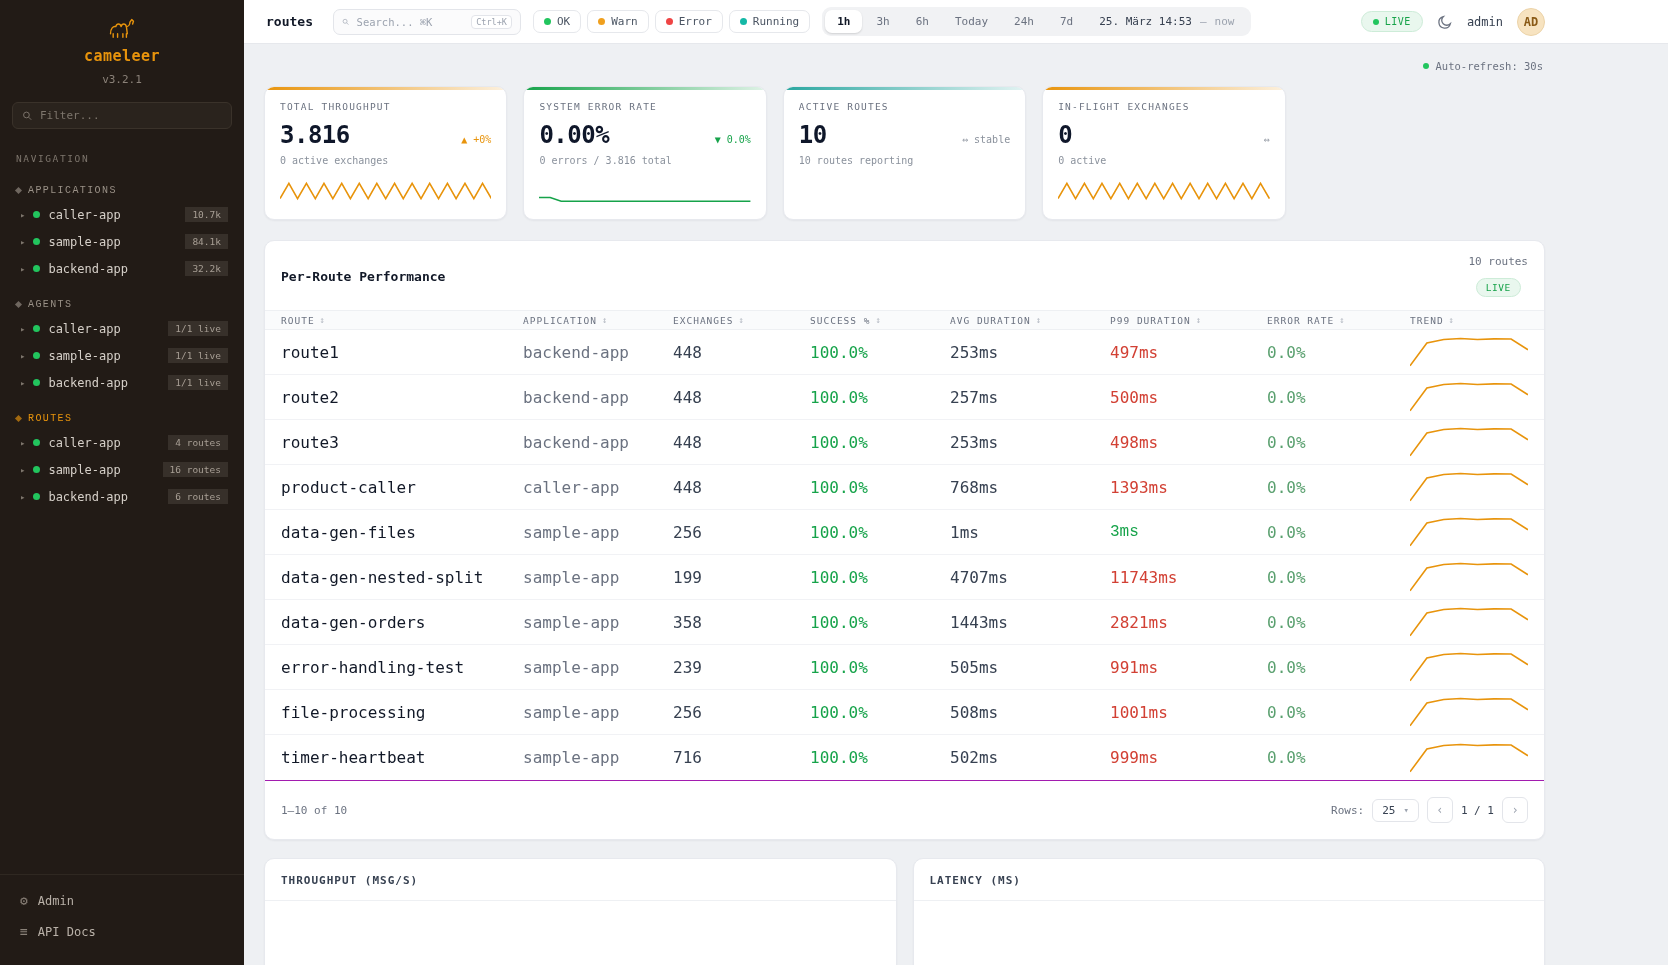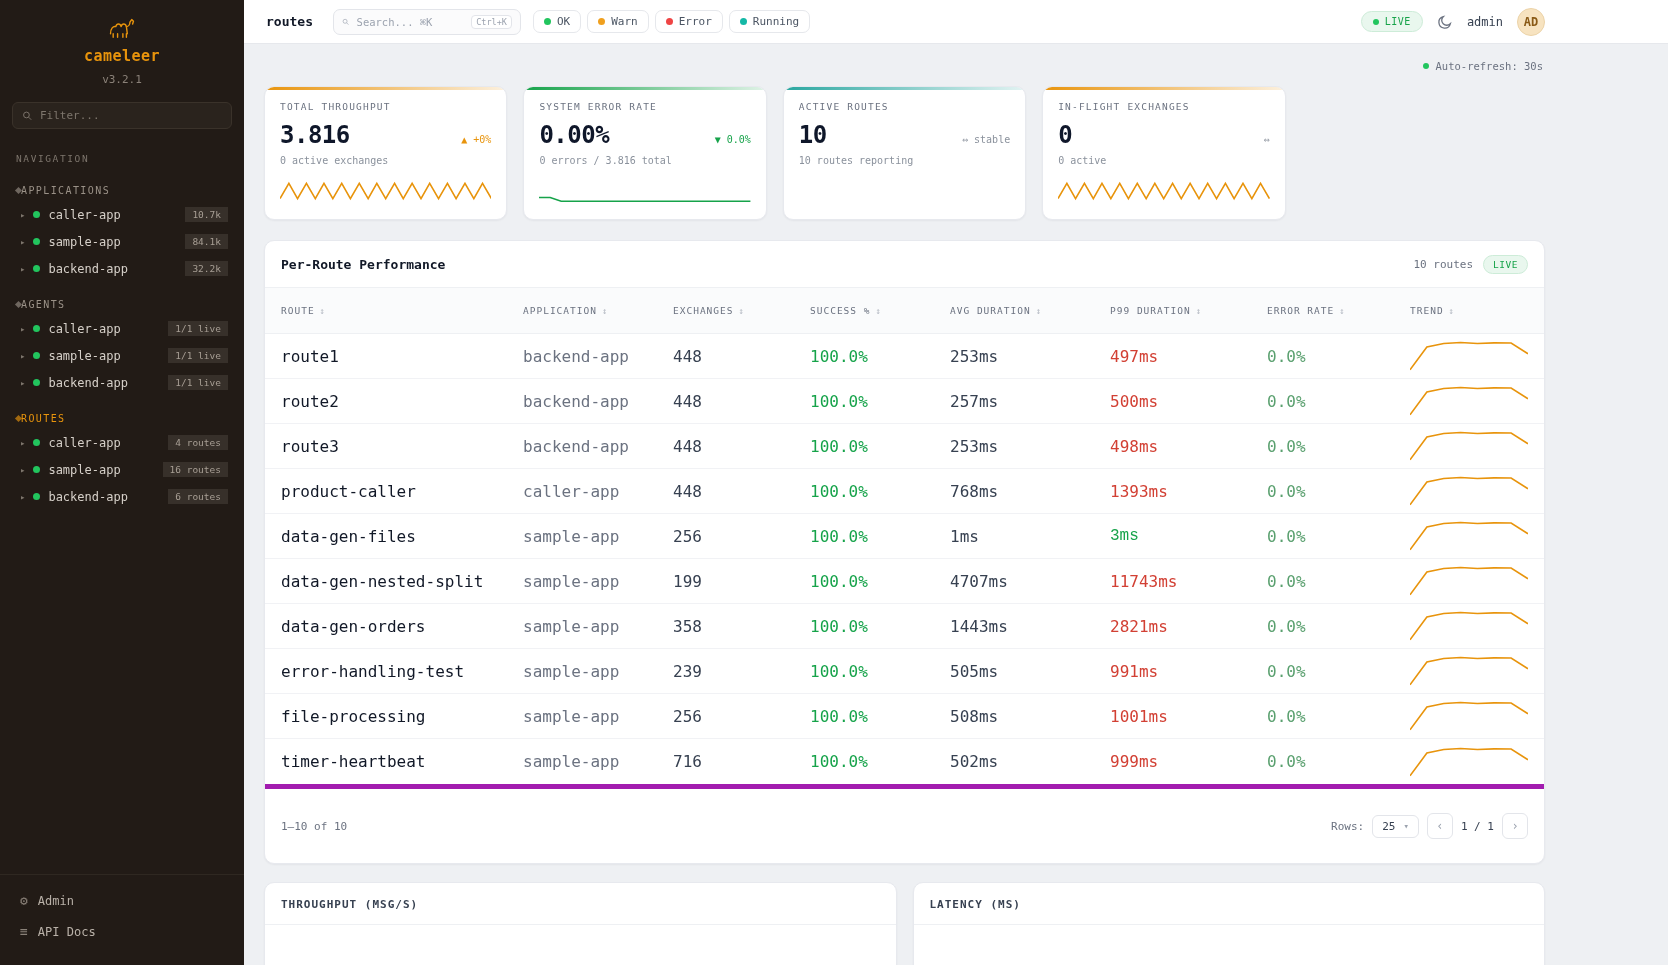--- a/index.html
+++ b/index.html
@@ -9,21 +9,21 @@
   
   .sidebar { width:244px; min-width:244px; height:100%; background:#221b16; display:flex; flex-direction:column; color:#cfc9c2; }
   .brand { display:flex; align-items:center; gap:8px; padding:16px 16px 12px;flex-direction:column; }
   .brand-name { color:#e8940c; font-weight:bold; font-size:15px; letter-spacing:.5px; }
   .brand-version { color:#8a8178; font-size:11px; }
   .filter-box { margin:4px 12px 6px; display:flex; align-items:center; gap:7px; background:#2a231d; border:1px solid #3a322a; border-radius:6px; padding:6px 9px; }
   .filter-box input { background:transparent; border:none; outline:none; color:#cfc9c2; font:inherit; font-size:11px; width:100%; }
   .filter-box input::placeholder { color:#7d756c; }
   .nav-heading { padding:18px 16px 4px; font-size:9.5px; letter-spacing:1.6px; color:#7d756c; }
   .nav-section { margin-top:12px; }
-  .section-head { display:flex; align-items:center; gap:0; padding:5px 16px; font-size:10px; letter-spacing:1.4px; color:#9a9187; cursor:pointer; }
+  .section-head { display:flex; align-items:center; gap:7px; padding:5px 16px; font-size:10px; letter-spacing:1.4px; color:#9a9187; cursor:pointer;font-family:Liberation Mono, monospace; }
   .section-head.active .section-label, .section-head.active { color:#e8940c; }
   .diamond { width:5px; height:5px; background:currentColor; transform:rotate(45deg); opacity:.65; }
   .nav-item { display:flex; align-items:center; gap:8px; padding:6px 16px 6px 20px; font-size:12px; color:#d6d0c9; cursor:pointer; }
   .nav-caret { color:#7d756c; font-size:9px; }
   .status-dot { width:7px; height:7px; border-radius:50%; background:#22c55e; flex:none; }
   .nav-badge { margin-left:auto; background:#37302a; color:#a89f95; font-size:9.5px; padding:2px 7px; border-radius:0; white-space:nowrap; }
   .sidebar-footer { margin-top:auto; padding:10px 0 18px; border-top:1px solid #2f2821; }
   .footer-item { display:flex; align-items:center; gap:10px; padding:8px 20px; font-size:12px; color:#b9b1a8; cursor:pointer; }
   .f-icon { color:#8a8178; font-size:13px; }
 
@@ -63,38 +63,38 @@
   .kpi-value-row { display:flex; align-items:baseline; justify-content:space-between; margin-top:9px; }
   .kpi-value { font-size:24px; font-weight:bold; color:#0f172a; letter-spacing:-.5px; }
   .kpi-delta { font-size:10px; white-space:nowrap; }
   .kpi-sub { font-size:10px; color:#8a919c; margin-top:6px; }
   .kpi-sub2 { font-size:10px; color:#8a919c; margin-top:3px; }
   .kpi-spark { height:32px; margin-top:auto; }
 
   .table-card { background:#fff; border:1px solid #e7e9ee; border-radius:10px; margin-top:20px; box-shadow:0 1px 2px rgba(16,24,40,.05); overflow:hidden; }
   .table-head { display:flex; align-items:center; padding:14px 16px 13px; }
   .table-title { font-size:13px; font-weight:bold; color:#111827; }
-  .table-meta { margin-left:auto; display:flex; align-items:center; gap:10px; font-size:11px; color:#6b7280; }
+  .table-meta { margin-left:auto; display:flex; align-items:center; gap:10px; font-size:11px; color:#6b7280;flex-direction:column; }
   .live-badge.small { padding:3px 9px; font-size:9.5px; }
   .grid-row { display:grid; grid-template-columns:242px 150px 137px 140px 160px 157px 143px 1fr; align-items:center; padding:0 16px; }
-  .grid-header { background:#fafbfc; border-top:1px solid #eef0f3; border-bottom:1px solid #eef0f3; height:47px; font-size:9.5px; letter-spacing:1px; color:#6b7280; }
+  .grid-header { background:#fafbfc; border-top:1px solid #eef0f3; border-bottom:1px solid #eef0f3; height:20px; font-size:9.5px; letter-spacing:1px; color:#6b7280; }
   .th { display:flex; gap:5px; align-items:center; cursor:pointer; }
   .sort-glyph { font-size:9px; color:#b7bcc5; }
   .data-row { height:45px; border-bottom:1px solid #f1f2f5; font-size:16px; }
   .data-row:last-child { border-bottom:none; }
   .cell-route { color:#111827; }
   .cell-app { color:#6b7280; }
   .cell-exch { color:#374151; }
   .cell-success { color:#16a34a; }
   .cell-avg { color:#374151; }
   .cell-p99.bad { color:#d24034; }
   .cell-p99.good { color:#16a34a;font-family:Liberation Mono, monospace; }
   .cell-error { color:#5aa06f; }
   .cell-trend svg { width:72px; height:26px; display:block; }
-  .table-footer { display:flex; align-items:center; padding:24px 16px; font-size:11px; color:#6b7280; border-top:5px solid #a21caf; }
+  .table-footer { display:flex; align-items:center; padding:16px 16px; font-size:11px; color:#6b7280; border-top:1px solid #a21caf; }
   .footer-right { margin-left:auto; display:flex; align-items:center; gap:8px; }
   .rows-select { display:flex; align-items:center; gap:8px; border:1px solid #e3e5ea; border-radius:6px; padding:4px 9px; background:#fff; cursor:pointer; font-size:11px; color:#374151; }
   .rows-caret { color:#9ca3af; font-size:9px; }
   .pager-btn { width:26px; height:26px; border:1px solid #e3e5ea; background:#fff; border-radius:6px; color:#9ca3af; cursor:pointer; display:flex; align-items:center; justify-content:center; font-family:inherit; font-size:12px; }
   .page-indicator { color:#374151; }
 
   .charts-row { display:grid; grid-template-columns:1fr 1fr; gap:16px; margin-top:18px; }
   .chart-card { background:#fff; border:1px solid #e7e9ee; border-radius:10px; height:240px; box-shadow:0 1px 2px rgba(16,24,40,.05); }
   .chart-card-head { padding:15px 16px 13px; border-bottom:1px solid #eef0f3; font-size:11px; letter-spacing:1px; color:#374151; font-weight:bold; }
 </style>
@@ -253,20 +253,35 @@
     <span class="chip-dot" style="background: rgb(239, 68, 68);"></span>
     <span class="chip-label">Error</span>
   </button>
 
   <button class="chip">
     <span class="chip-dot" style="background: rgb(20, 184, 166);"></span>
     <span class="chip-label">Running</span>
   </button>
 </div>
 
+    <div class="segmented">
+      <div class="range-buttons" id="range-buttons">
+          <button class="seg-btn active">1h</button>
+          <button class="seg-btn">3h</button>
+          <button class="seg-btn">6h</button>
+          <button class="seg-btn">Today</button>
+          <button class="seg-btn">24h</button>
+          <button class="seg-btn">7d</button>
+        </div>
+      <div class="date-display">
+        <span class="date-start">25. März 14:53</span>
+        <span class="date-sep">—</span>
+        <span class="date-end">now</span>
+      </div>
+    </div>
 
     <div class="topbar-right">
       <div class="live-badge">
         <span class="live-dot"></span>
         <span>LIVE</span>
       </div>
       <button class="icon-btn">
         <svg width="16" height="16" viewBox="0 0 16 16">
           <path d="M13.3 9.8 A5.8 5.8 0 1 1 6.2 2.7 A4.6 4.6 0 0 0 13.3 9.8 Z" fill="none" stroke="#6b7280" stroke-width="1.3"></path>
         </svg>

